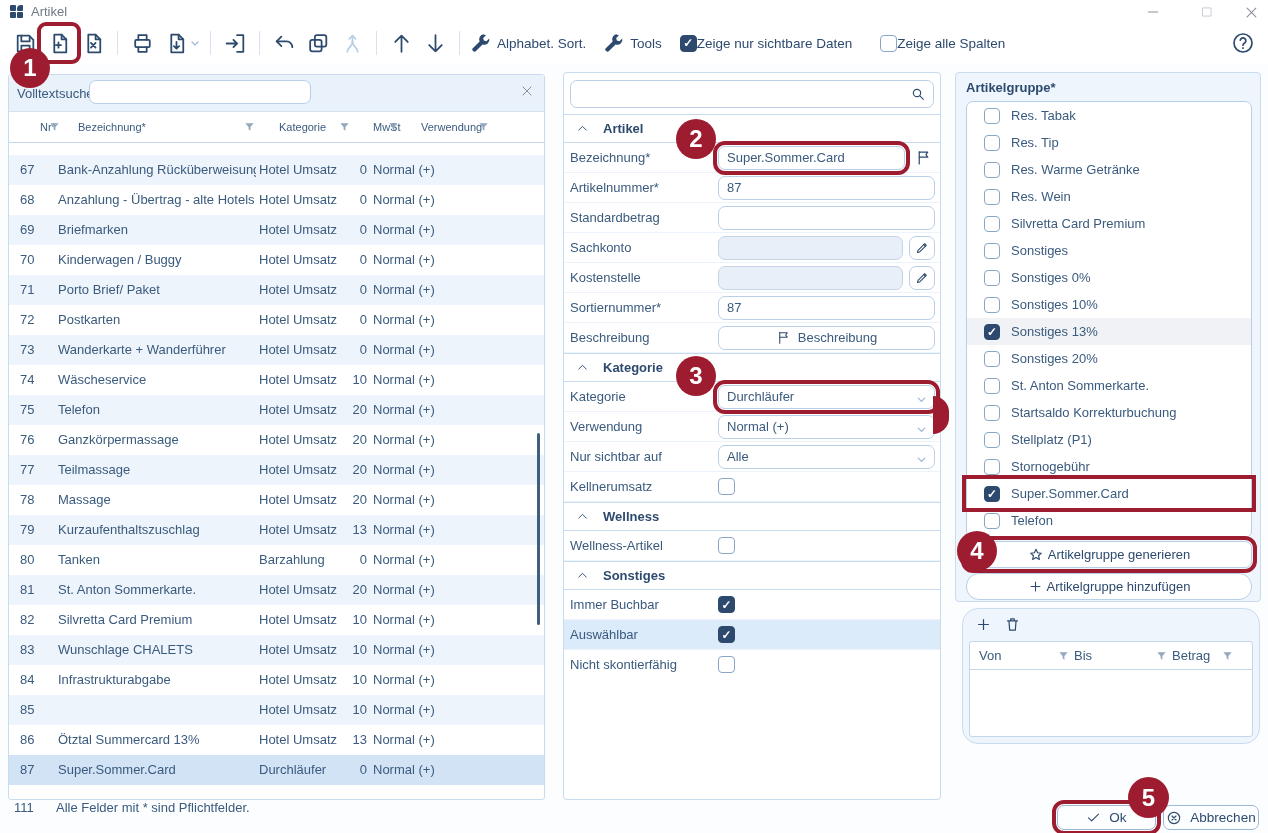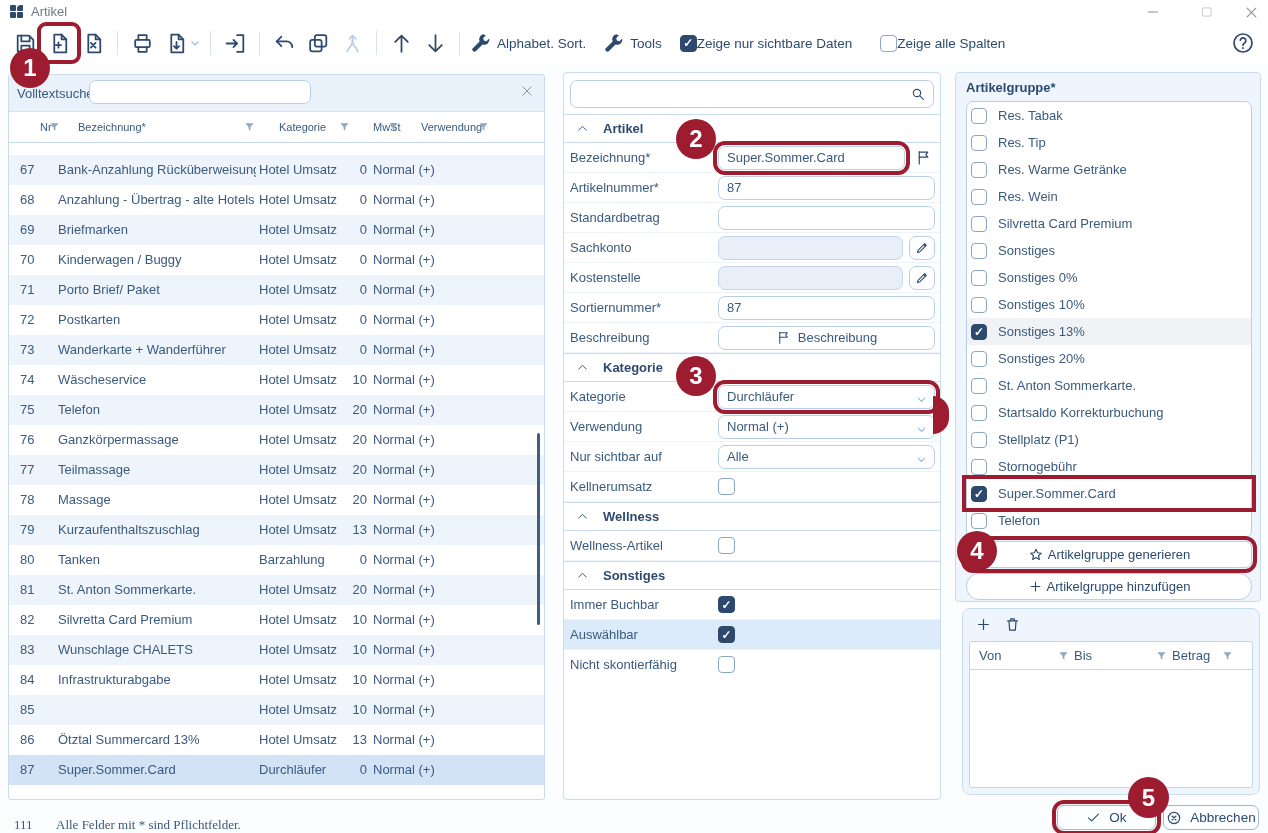--- a/index.html
+++ b/index.html
@@ -52,21 +52,21 @@
   .trow.partial{height:12px;overflow:hidden;}
   .cell{position:absolute;top:0;line-height:30px;white-space:nowrap;overflow:hidden;}
   .c-nr{left:11px;width:34px;}
   .c-bezeichnung{left:49px;width:198px;}
   .c-kategorie{left:250px;width:80px;}
   .c-mwst{left:320px;width:38px;text-align:right;}
   .c-verwendung{left:364px;width:130px;}
   .left-scrollthumb{position:absolute;left:528px;top:358px;width:3px;height:192px;background:#3f5f82;border-radius:2px;}
 
   
-  .statusbar{position:absolute;left:0;bottom:0;height:33px;right:16px;display:flex;align-items:flex-end;font-family:Liberation Serif, serif;}
+  .statusbar{position:absolute;left:0;bottom:0;height:33px;right:16px;display:flex;align-items:flex-start;}
   .status-count{margin-left:14px;width:38px;}
   .status-text{margin-left:4px;}
 
   
   .mid-panel{position:absolute;left:563px;top:72px;width:378px;height:728px;background:#fff;
     border:1px solid #c9dced;border-radius:4px;box-sizing:border-box;overflow:visible;}
   .mid-search{position:relative;margin:7px 6px 6px 6px;height:26px;border:1px solid #b9cfe8;border-radius:7px;background:#fff;}
   .mid-search .mag{position:absolute;right:7px;top:5px;}
   .sect-h{height:27px;border-top:1px solid #c9dced;border-bottom:1px solid #c9dced;display:flex;align-items:center;gap:14px;padding-left:12px;
     color:#2d4a6e;font-weight:bold;font-size:13px;background:#fff;}
@@ -87,31 +87,31 @@
   .btn-like{height:24px;border:1px solid #b9cfe8;border-radius:7px;background:#fff;box-sizing:border-box;
     display:flex;align-items:center;justify-content:center;gap:7px;flex:1;color:#3a5a7e;}
   .half-disc{position:absolute;left:933px;top:396px;width:16px;height:38px;background:#9e1c2f;border-radius:0 19px 19px 0;z-index:5;}
 
   
   .grp-panel{position:absolute;left:955px;top:72px;width:306px;height:530px;background:#eef5fc;
     border:1px solid #c9dced;border-radius:4px;box-sizing:border-box;}
   .grp-title{margin:7px 0 4px 10px;font-weight:bold;color:#2d4a6e;}
   .grp-list{position:absolute;left:10px;top:28px;width:286px;height:437px;background:#fff;
     border:1px solid #b9cfe8;border-radius:7px;box-sizing:border-box;}
-  .gitem{height:27px;display:flex;align-items:center;gap:11px;padding-left:4px;background:transparent;}
+  .gitem{height:27px;display:flex;align-items:center;gap:11px;padding-left:17px;background:transparent;}
   .gitem.hl{background:#f0f2f5;}
   .gitem .glabel{white-space:nowrap;}
   .grp-btn{position:absolute;left:10px;width:286px;height:27px;border:1px solid #b9cfe8;border-radius:7px;background:#fff;
     box-sizing:border-box;display:flex;align-items:center;justify-content:center;gap:4px;color:#2d4a6e;}
   .grp-gen{top:468px;}
   .grp-add{top:500px;border-radius:13px;}
 
   
-  .range-panel{position:absolute;left:962px;top:608px;width:298px;height:187px;background:#eef5fc;
-    border:1px solid #c9dced;border-radius:8px;box-sizing:border-box;}
+  .range-panel{position:absolute;left:962px;top:608px;width:298px;height:136px;background:#eef5fc;
+    border:1px solid #c9dced;border-radius:16px;box-sizing:border-box;}
   .range-tools{display:flex;align-items:center;gap:12px;padding:7px 0 5px 12px;}
   .range-table{position:absolute;left:6px;right:6px;top:32px;bottom:6px;background:#fff;border:1px solid #c3d6ea;border-radius:3px;}
   .range-head{position:relative;height:27px;border-bottom:1px solid #c3d6ea;}
   .rh-label{position:absolute;top:0;line-height:27px;color:#3a5a7e;}
   .rh-funnel{position:absolute;top:8px;}
 
   
   .footer-btn{position:absolute;top:805px;height:25px;border:1px solid #9db8d6;border-radius:7px;background:#fdfeff;
     box-sizing:border-box;display:flex;align-items:center;justify-content:center;gap:8px;color:#2d4a6e;font-size:13.5px;}
   .btn-ok{left:1057px;width:99px;}

